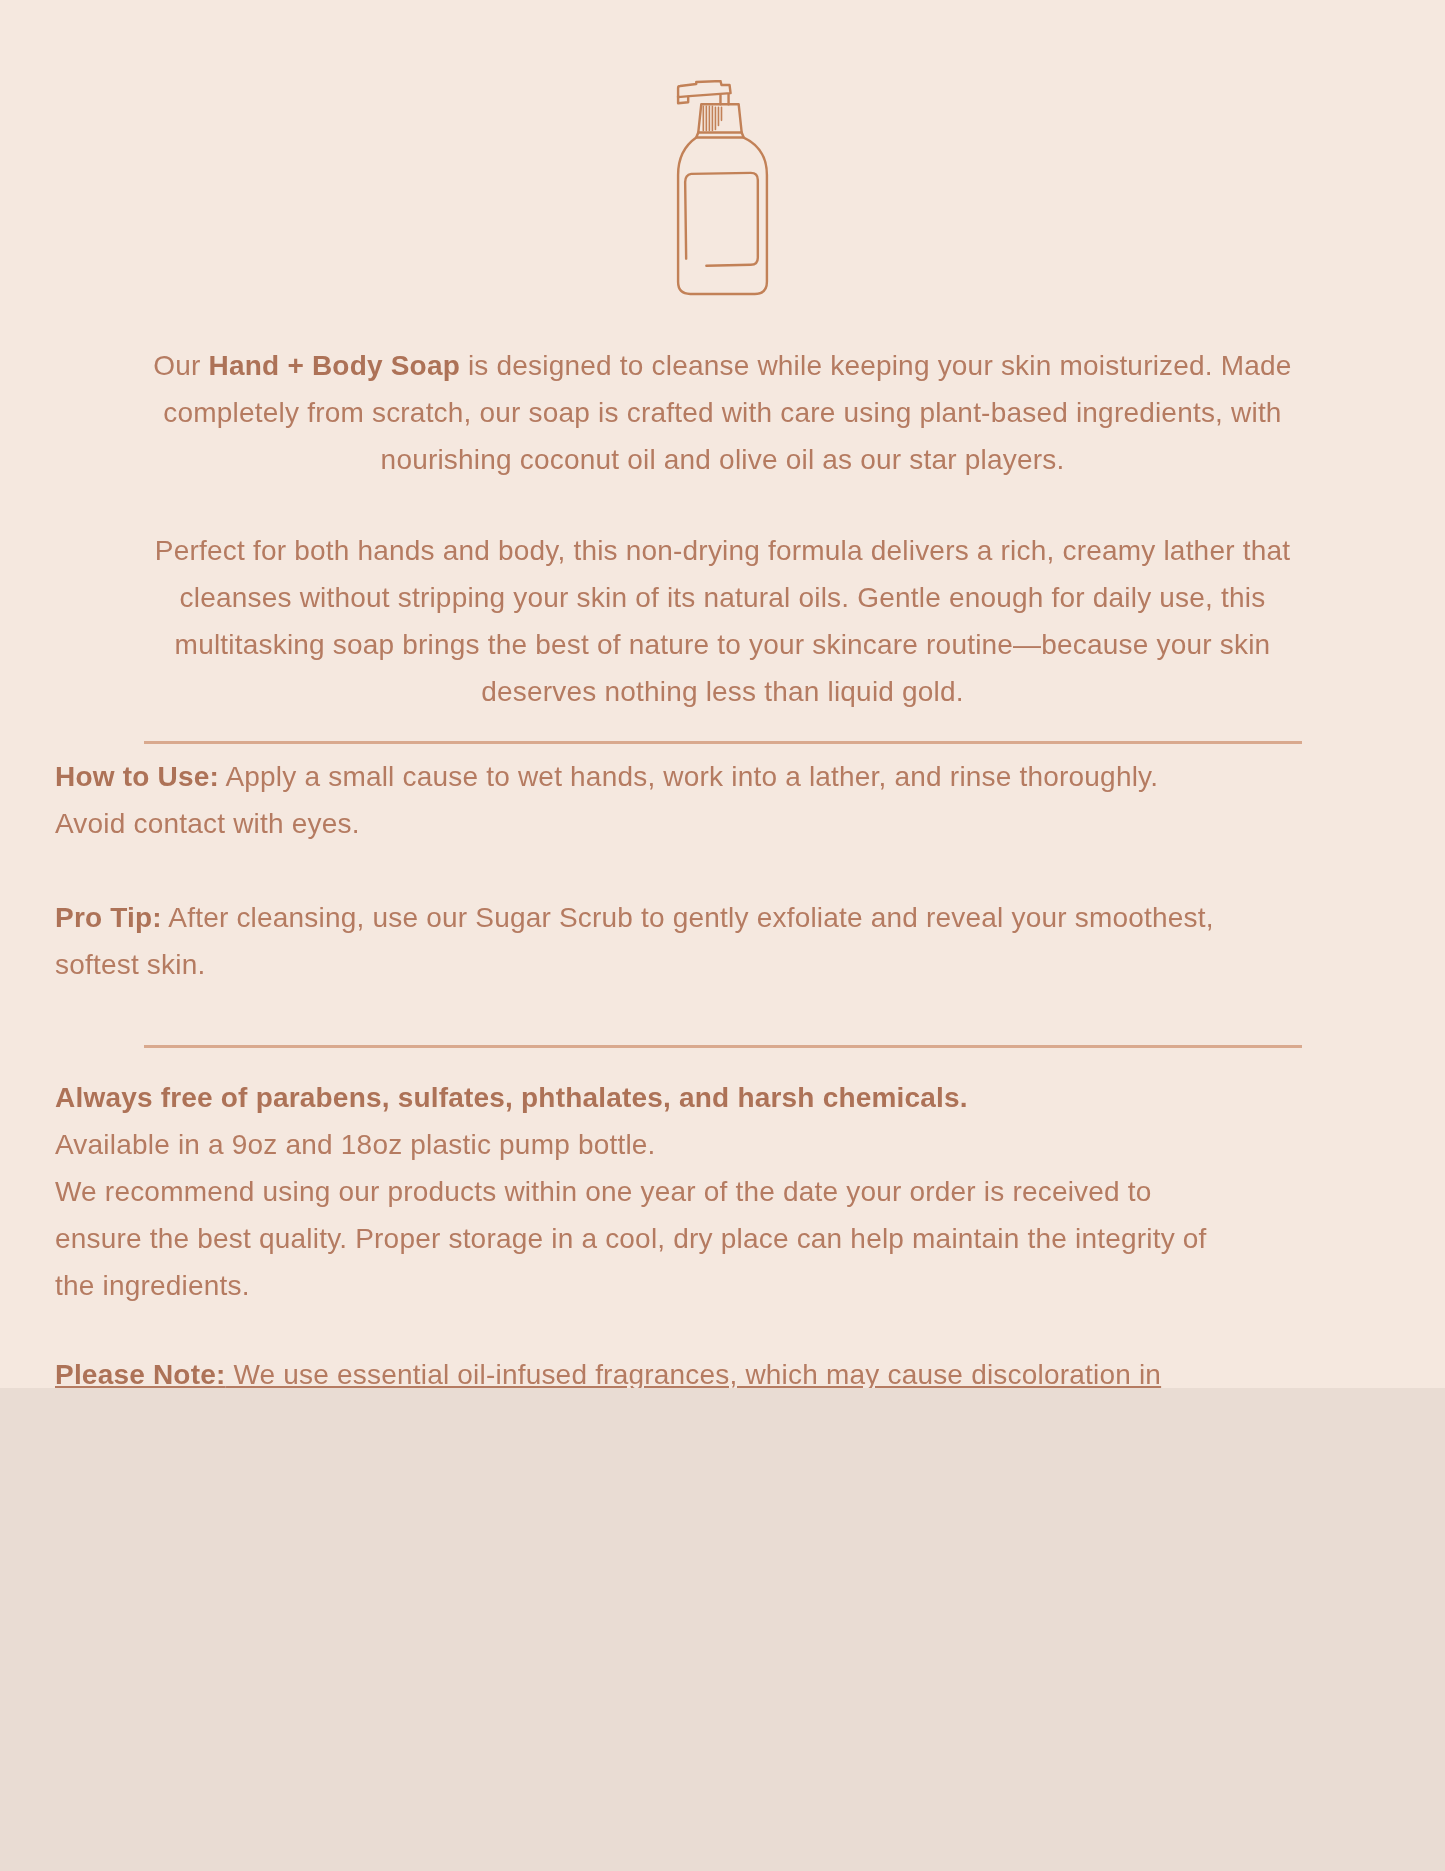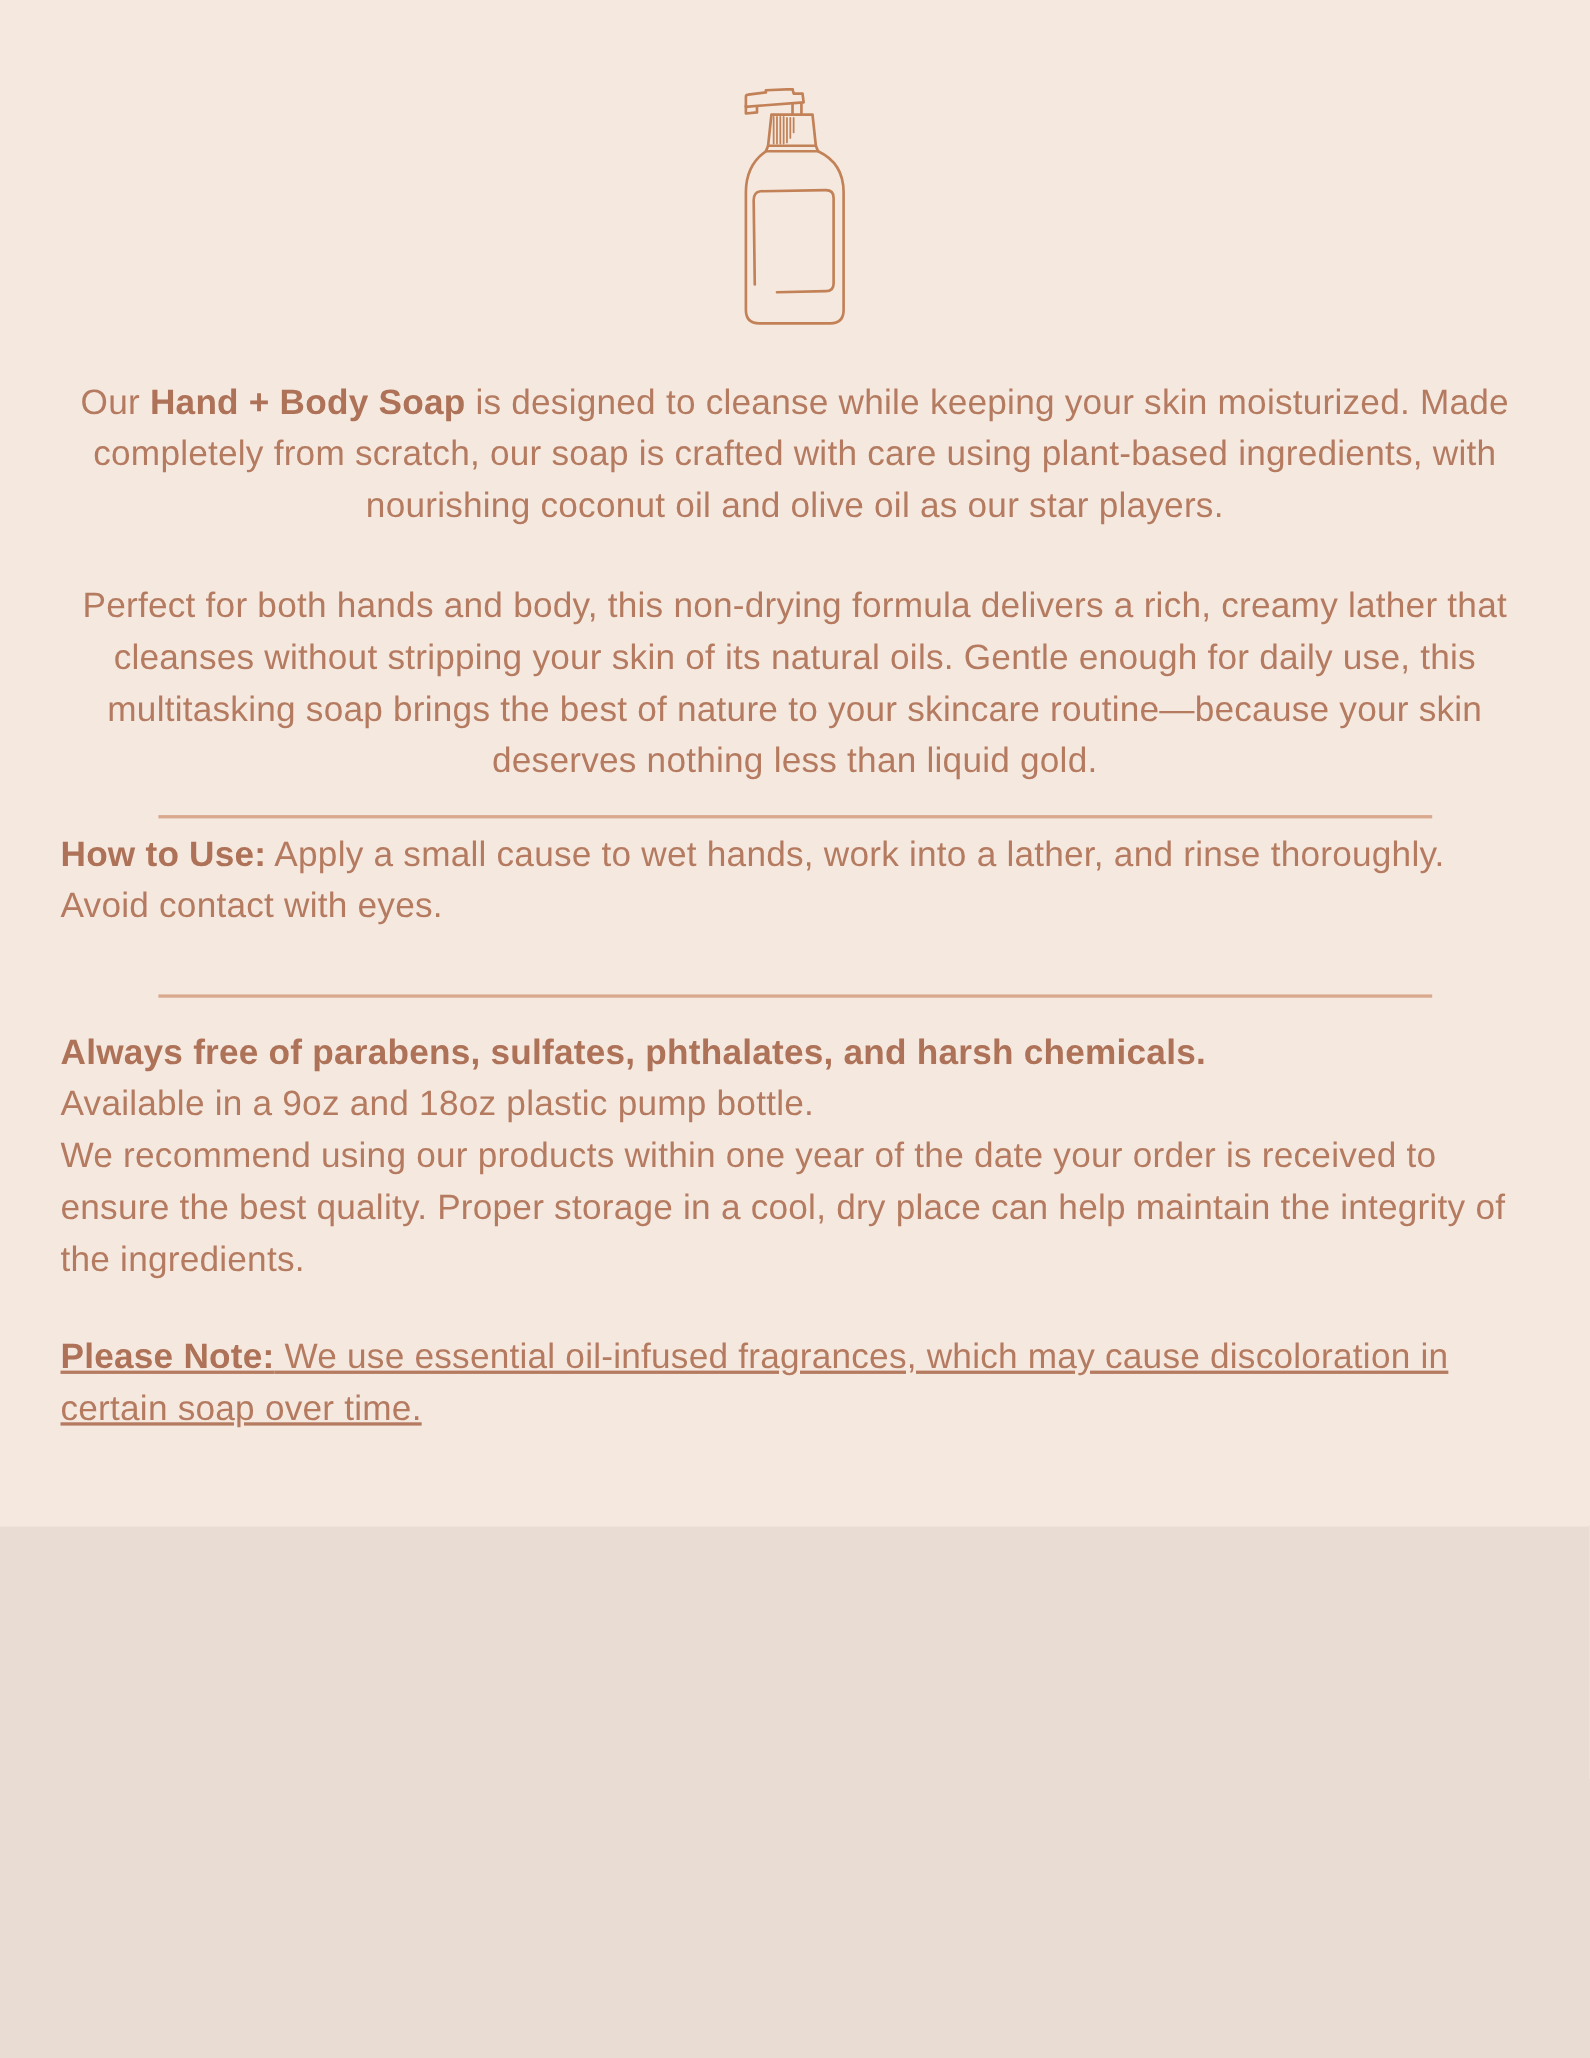--- a/index.html
+++ b/index.html
@@ -2,21 +2,21 @@
 <html><head>
 <meta charset="utf-8">
 <style>
   html,body{margin:0;padding:0;background:#e9dcd3;}
   .page{
     position:relative;
     width:1445px;height:1388px;
     margin:0 auto;
     background:#f5e8df;
     font-family:"Liberation Sans",sans-serif;
-    font-size:32px;
+    font-size:28px;
     line-height:47px;
     letter-spacing:.2px;
     color:#b57b61;
     overflow:hidden;
   }
   .para{margin:0;white-space:pre-line;}
   .center{text-align:center;padding:0 72px;}
   .left{padding:0 55px;text-align:left;}
   strong{font-weight:bold;color:#ad7257;}
   .bottle{display:block;margin:80px auto 0;width:93px;height:216px;}
@@ -55,20 +55,22 @@
 cleanses without stripping your skin of its natural oils. Gentle enough for daily use, this
 multitasking soap brings the best of nature to your skincare routine—because your skin
 deserves nothing less than liquid gold.</p>
   </section>
 
   <hr class="divider">
 
   <section>
     <p class="para left howto"><strong>How to Use:</strong><span> Apply a small cause to wet hands, work into a lather, and rinse thoroughly.
 Avoid contact with eyes.</span></p>
+    <p class="para left protip"><strong>Pro Tip:</strong><span> After cleansing, use our Sugar Scrub to gently exfoliate and reveal your smoothest,
+softest skin.</span></p>
   </section>
 
   <hr class="divider divider-2">
 
   <section>
     <p class="para left freeof"><strong>Always free of parabens, sulfates, phthalates, and harsh chemicals.</strong></p>
     <p class="para left">Available in a 9oz and 18oz plastic pump bottle.</p>
     <p class="para left">We recommend using our products within one year of the date your order is received to
 ensure the best quality. Proper storage in a cool, dry place can help maintain the integrity of
 the ingredients.</p>

